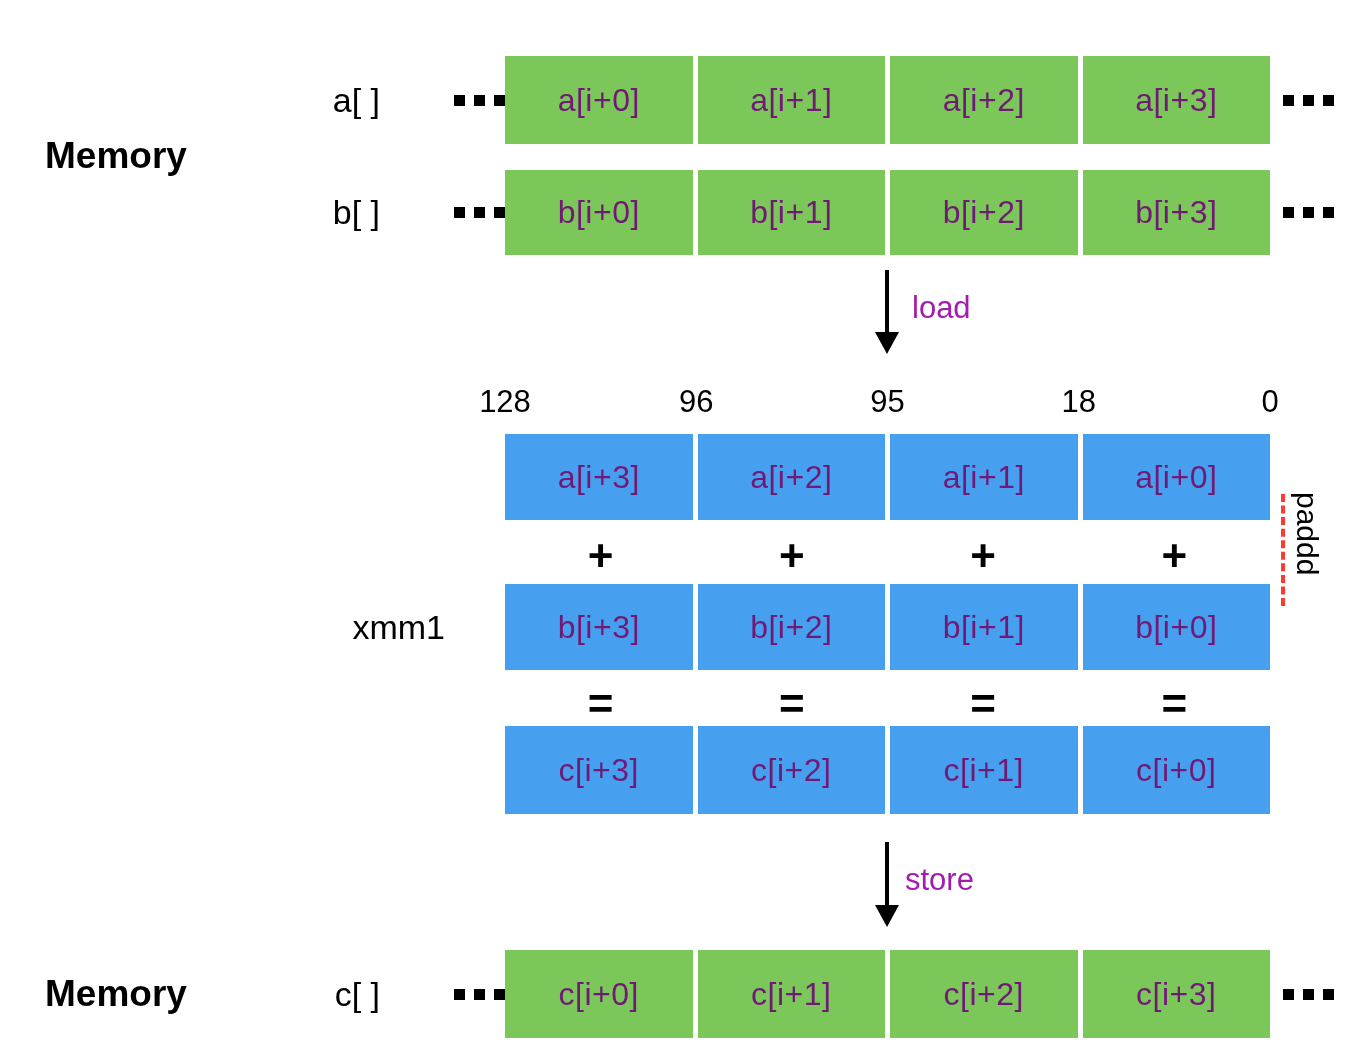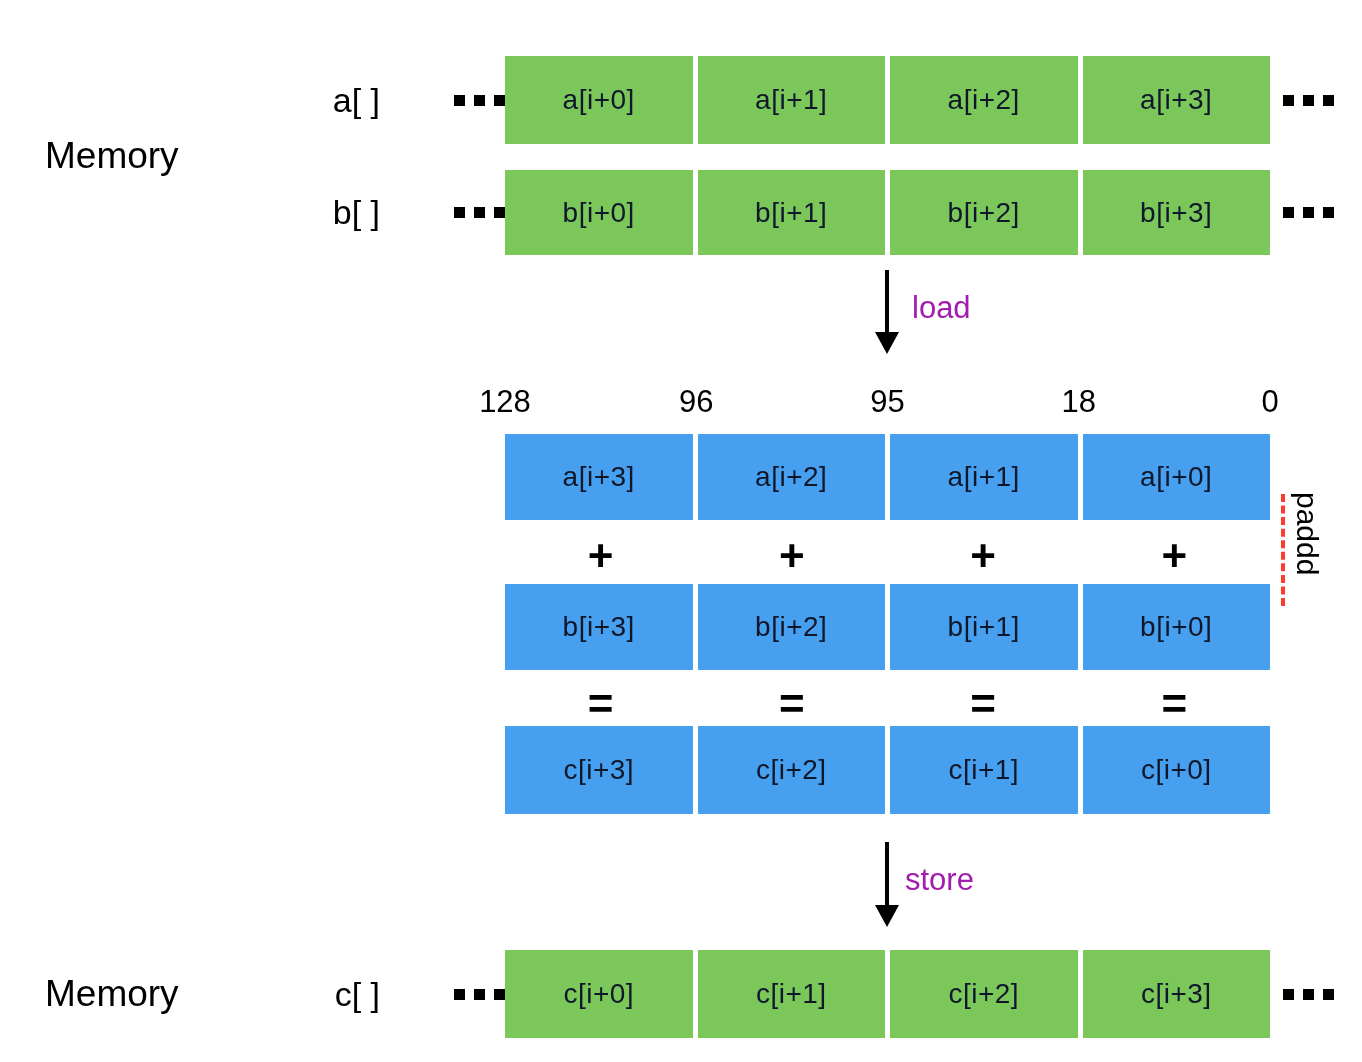--- a/index.html
+++ b/index.html
@@ -22,34 +22,34 @@
     left: 505px;
     width: 765px;
     display: flex;
     gap: 5px;
   }
   .cell {
     flex: 1 1 0;
     display: flex;
     align-items: center;
     justify-content: center;
-    color: #0f172a;
-    font-size: 28px;
+    color: #701a75;
+    font-size: 32px;
     letter-spacing: 0.5px;
   }
   .mem-cell  { background: var(--mem-color); }
   .reg-cell  { background: var(--reg-color); }
 
   
   .section-label {
     position: absolute;
     display: flex;
     align-items: center;
     font-size: 37px;
-    font-weight: normal;
+    font-weight: bold;
     color: #000;
   }
   .row-label {
     position: absolute;
     display: flex;
     align-items: center;
     justify-content: flex-end;
     font-size: 34px;
     color: #000;
   }
@@ -211,20 +211,21 @@
   <div class="op-row" style="top:530px; height:52px;">
     <span>+</span>
     <span>+</span>
     <span>+</span>
     <span>+</span>
   </div>
 
   <div class="paddd-line"></div>
   <div class="paddd-text">paddd</div>
 
+  <div class="row-label" style="left:240px; top:584px; height:86px; width:205px;">xmm1</div>
   <div class="cell-row" style="top:584px; height:86px;">
     <div class="cell reg-cell">b[i+3]</div>
     <div class="cell reg-cell">b[i+2]</div>
     <div class="cell reg-cell">b[i+1]</div>
     <div class="cell reg-cell">b[i+0]</div>
   </div>
 
   <div class="op-row" style="top:678px; height:52px;">
     <span>=</span>
     <span>=</span>

